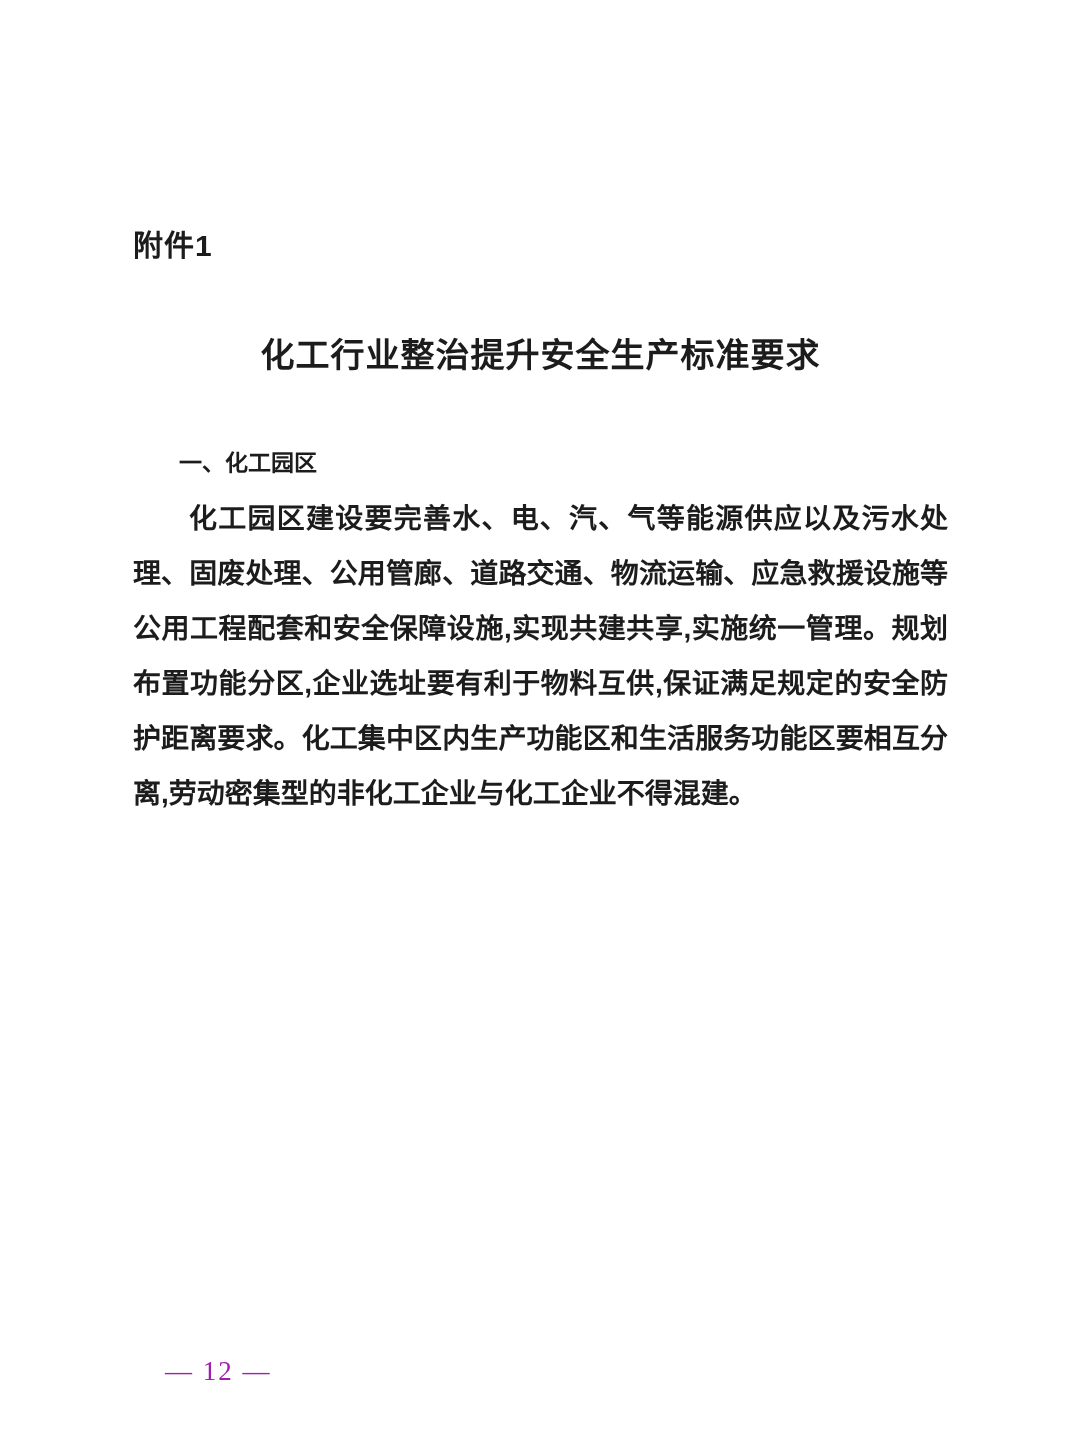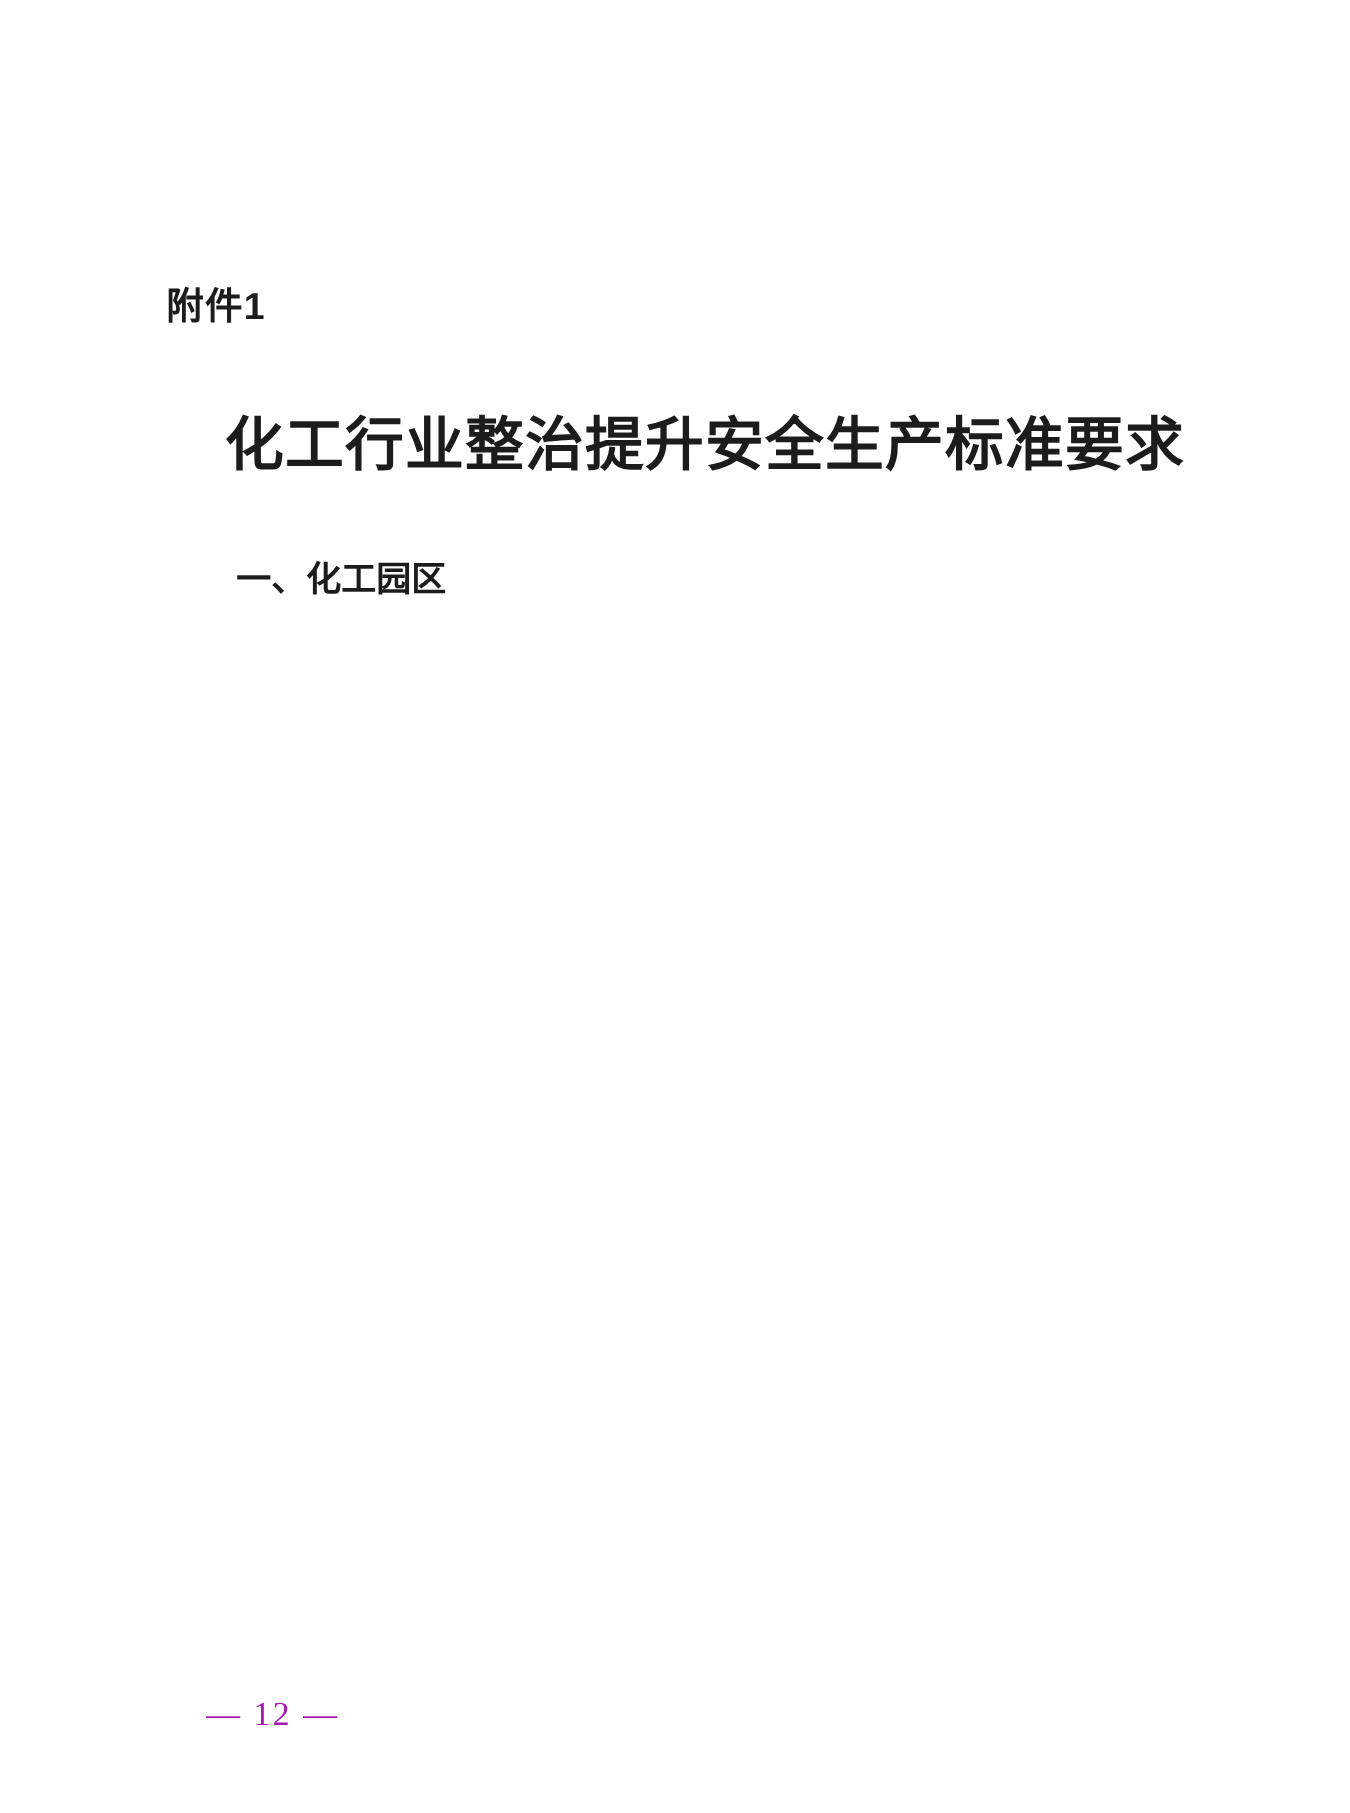--- a/index.html
+++ b/index.html
@@ -20,38 +20,38 @@
     overflow: hidden;
   }
   .attachment-label {
     font-size: 30px;
     font-weight: 700;
     line-height: 32px;
     letter-spacing: 1px;
   }
   .doc-title {
     margin: 70px 0 0 0;
-    text-align: right;
-    font-size: 47px;
+    text-align: center;
+    font-size: 34px;
     font-weight: 700;
     line-height: 47px;
     letter-spacing: 1px;
     white-space: nowrap;
   }
   .content {
     margin-top: 57px;
     font-size: 28px;
     font-weight: 700;
     line-height: 55px;
     text-align: justify;
     text-justify: inter-character;
   }
   .section-heading {
     margin: 0;
-    font-size: 28px;
+    font-size: 23px;
     font-weight: 700;
     text-indent: 2em;
     line-height: 55px;
   }
   .content p {
     margin: 0;
     text-indent: 2em;
     word-break: normal;
     line-break: strict;
   }
@@ -73,17 +73,18 @@
 
   <div class="attachment-label">附件1</div>
 
   <h1 class="doc-title">化工行业整治提升安全生产标准要求</h1>
 
   <div class="content">
     <h2 class="section-heading">一、化工园区</h2>
 
 
 
+    <p>化工园区建设要完善水、电、汽、气等能源供应以及污水处理、固废处理、公用管廊、道路交通、物流运输、应急救援设施等公用工程配套和安全保障设施,实现共建共享,实施统一管理。规划布置功能分区,企业选址要有利于物料互供,保证满足规定的安全防护距离要求。化工集中区内生产功能区和生活服务功能区要相互分离,劳动密集型的非化工企业与化工企业不得混建。</p>
   </div>
 
   <div class="page-number">— 12 —</div>
 
 </div>
 
 </body></html>

